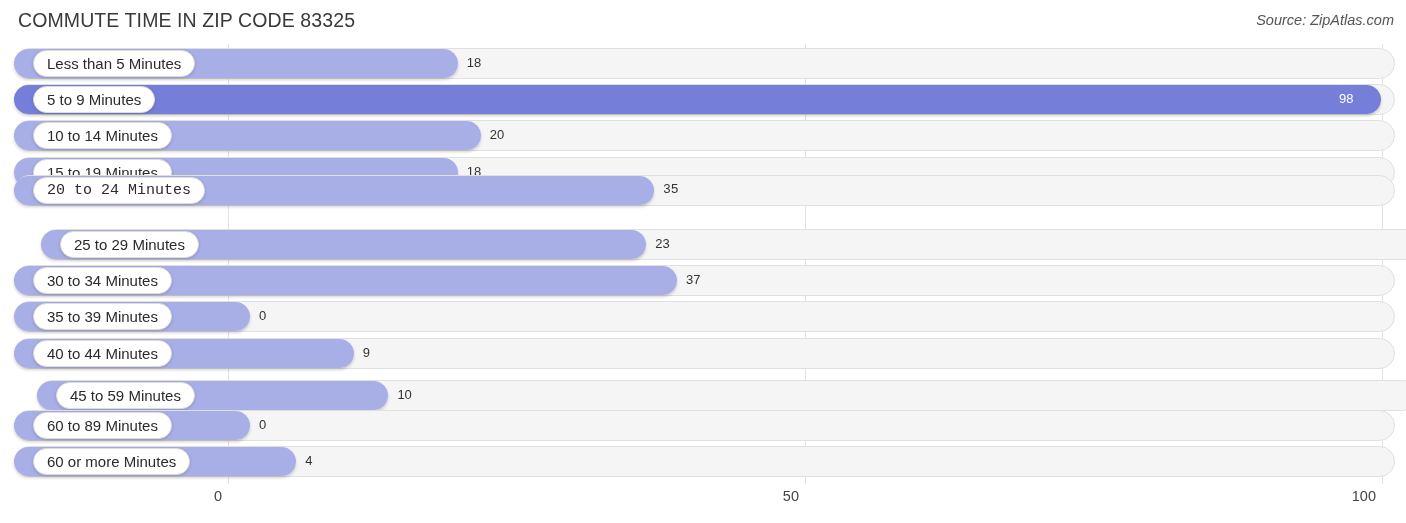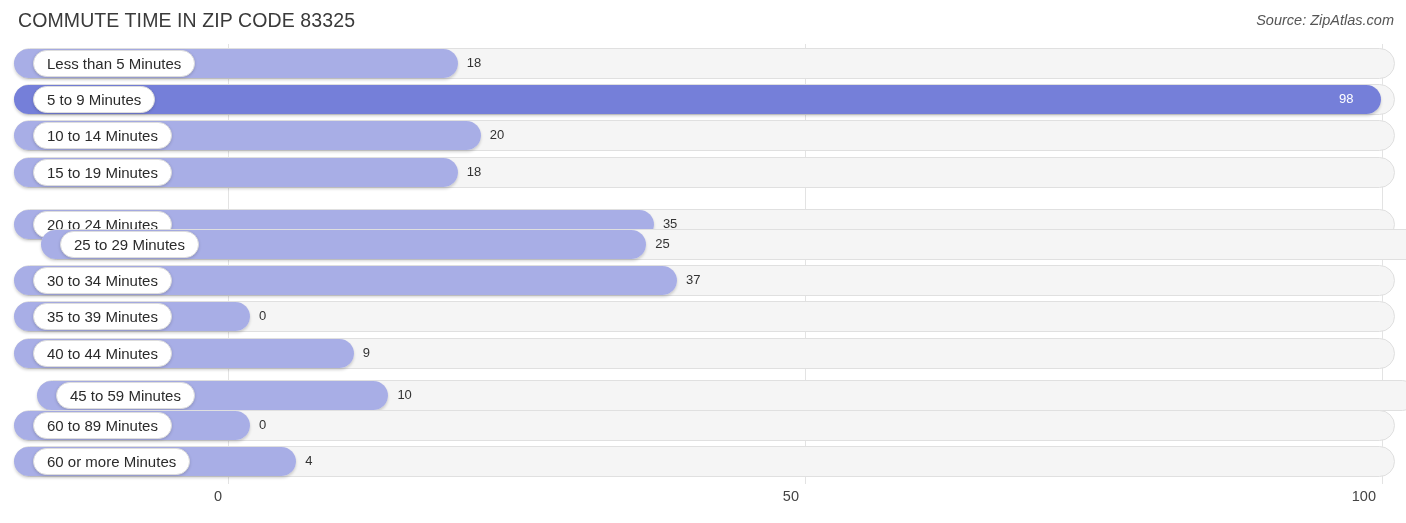--- a/index.html
+++ b/index.html
@@ -187,37 +187,37 @@
     </div>
     <div class="row" style="top: 110.6px;">
       <div class="track"></div>
       <div class="bar-shadow" style="width: 443.72px;"></div>
       <div class="bar" style="width: 443.72px;"></div>
       <div class="pill">
         <span class="pill-text">15 to 19 Minutes</span>
       </div>
       <div class="value" style="left: 466.72px;">18</div>
     </div>
-    <div class="row" style="top: 163px;">
+    <div class="row" style="top: 129px; font-family: Liberation Mono, monospace;">
       <div class="track"></div>
       <div class="bar-shadow" style="width: 639.9px;"></div>
       <div class="bar" style="width: 639.9px;"></div>
       <div class="pill">
         <span class="pill-text">20 to 24 Minutes</span>
       </div>
       <div class="value" style="left: 662.9px;">35</div>
     </div>
     <div class="row" style="top: 183px; margin-left: 27px;">
       <div class="track"></div>
       <div class="bar-shadow" style="width: 605.28px;"></div>
       <div class="bar" style="width: 605.28px;"></div>
       <div class="pill">
         <span class="pill-text">25 to 29 Minutes</span>
       </div>
-      <div class="value" style="left: 628.28px;">25</div>
+      <div class="value" style="left: 628.28px;">23</div>
     </div>
     <div class="row" style="top: 219.2px;">
       <div class="track"></div>
       <div class="bar-shadow" style="width: 662.98px;"></div>
       <div class="bar" style="width: 662.98px;"></div>
       <div class="pill">
         <span class="pill-text">30 to 34 Minutes</span>
       </div>
       <div class="value" style="left: 685.98px;">37</div>
     </div>

